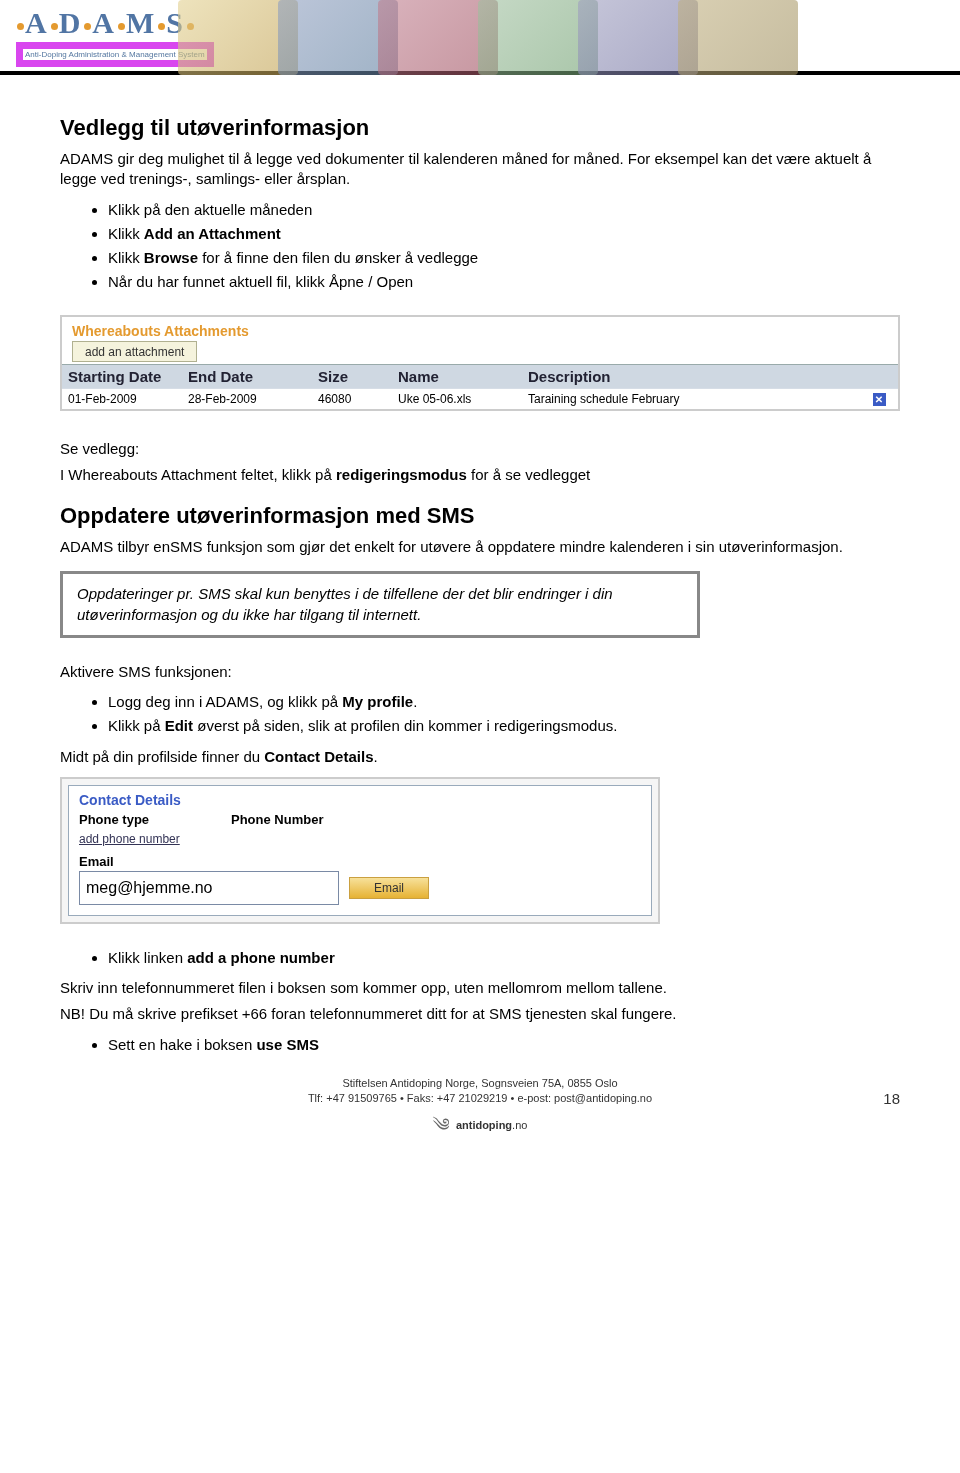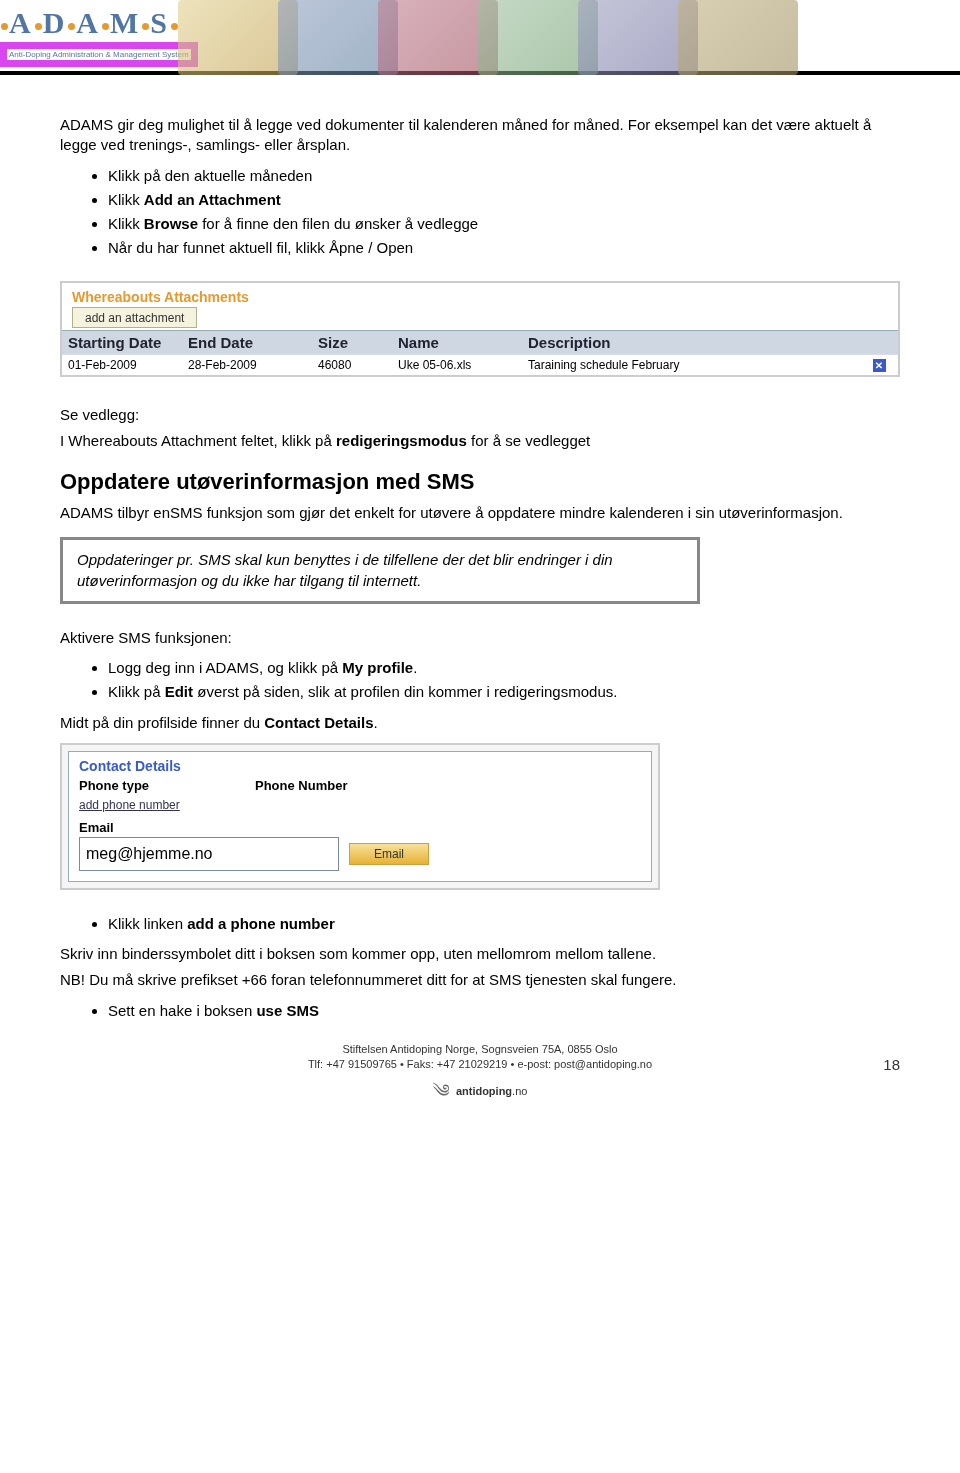--- a/index.html
+++ b/index.html
@@ -15,21 +15,21 @@
     padding: 0 60px 20px 60px;
   }
   .header-band {
     background: #fff;
     position: relative;
     height: 75px;
     border-bottom: 4px solid #000;
     margin-bottom: 40px;
   }
   .logo-block {
-    position: absolute; left: 0; top: 6px;
+    position: absolute; left: 16px; top: 6px;
     display: flex; flex-direction: column; align-items: flex-start;
   }
   .logo-text {
     font-size: 30px; font-weight: bold; letter-spacing: 3px; color: #5175a4;
     font-family: "Times New Roman", serif;
   }
   .logo-text .dot { display:inline-block; width:7px; height:7px; background:#e49a2f; border-radius:50%; vertical-align:middle; margin:0 1px;}
   .logo-sub { font-size: 8px; color:#5577a0; border:7px solid #d946ef; padding:1px 2px; margin-top:2px;}
   .athletes {
     position:absolute; left:178px; top:0; height:75px; width:700px;
@@ -70,21 +70,21 @@
     max-width: 640px;
     font-style: italic;
     line-height: 1.35;
   }
 
   
   .cd-box { border: 2px solid #ccc; margin: 10px 0 24px 0; background:#f5f5f5; padding:6px; width: 600px;}
   .cd-inner { border:1px solid #9ab; background:#fff; }
   .cd-title { color:#3a5bc5; font-weight:bold; font-size:14px; padding:6px 10px 2px 10px;}
   .cd-cols { display:flex; font-size:13px; font-weight:bold; padding:2px 10px 1px 10px;}
-  .cd-ptype{ width:176px;}
+  .cd-ptype{ width:152px;}
   .cd-pnum{ flex:1;}
   .cd-link { padding: 1px 10px 4px 10px;}
   .cd-link a{ color:#335; font-size:12px; text-decoration:underline;margin-top:20px;}
   .cd-email-row { padding:0 10px 4px 10px;}
   .cd-label{ font-weight:bold; font-size:13px; display:block; margin:4px 0 2px 0;}
   .cd-email-line{ display:flex; align-items:center; gap:10px;}
   .cd-input{ border:1px solid #7a8aa5; height:14px; font-size:16px; padding:16px 6px; width:260px; font-family: Verdana, sans-serif;}
   .cd-btn{ border:1px solid #caa040; background:linear-gradient(#f7e19a,#e6b234); height:22px; font-size:12px; padding:0 24px; color:#333;}
 
   .footer {
@@ -115,20 +115,21 @@
       <div class="athlete"></div>
       <div class="athlete"></div>
       <div class="athlete"></div>
       <div class="athlete"></div>
       <div class="athlete"></div>
   </div>
 </div>
 
 <div class="page">
 
+  <h2 class="section">Vedlegg til utøverinformasjon</h2>
   <p>ADAMS gir deg mulighet til å legge ved dokumenter til kalenderen måned for måned. For eksempel kan det være aktuelt å legge ved trenings-, samlings- eller årsplan.</p>
 
   <ul class="bullets">
     <li><span>Klikk på den aktuelle måneden</span><b></b><span></span></li>
     <li><span>Klikk </span><b>Add an Attachment</b><span></span></li>
     <li><span>Klikk </span><b>Browse</b><span> for å finne den filen du ønsker å vedlegge</span></li>
     <li><span>Når du har funnet aktuell fil, klikk Åpne / Open</span><b></b><span></span></li>
   </ul>
 
   <div class="wa-box">
@@ -188,21 +189,21 @@
           <button class="cd-btn">Email</button>
         </div>
       </div>
       <div style="height:6px;"></div>
     </div>
   </div>
 
   <ul class="bullets">
     <li><span>Klikk linken </span><b>add a phone number</b></li>
   </ul>
-  <p>Skriv inn binderssymbolet ditt i boksen som kommer opp, uten mellomrom mellom tallene.</p>
+  <p>Skriv inn telefonnummeret filen i boksen som kommer opp, uten mellomrom mellom tallene.</p>
   <p>NB! Du må skrive prefikset +66 foran telefonnummeret ditt for at SMS tjenesten skal fungere.</p>
 
   <ul class="bullets">
     <li><span>Sett en hake i boksen </span><b>use SMS</b></li>
   </ul>
 
   <div class="footer">
     <div>Stiftelsen Antidoping Norge, Sognsveien 75A, 0855 Oslo</div>
     <div>Tlf: +47 91509765 • Faks: +47 21029219 • e-post: post@antidoping.no</div>
     <div class="pagenum">18</div>

